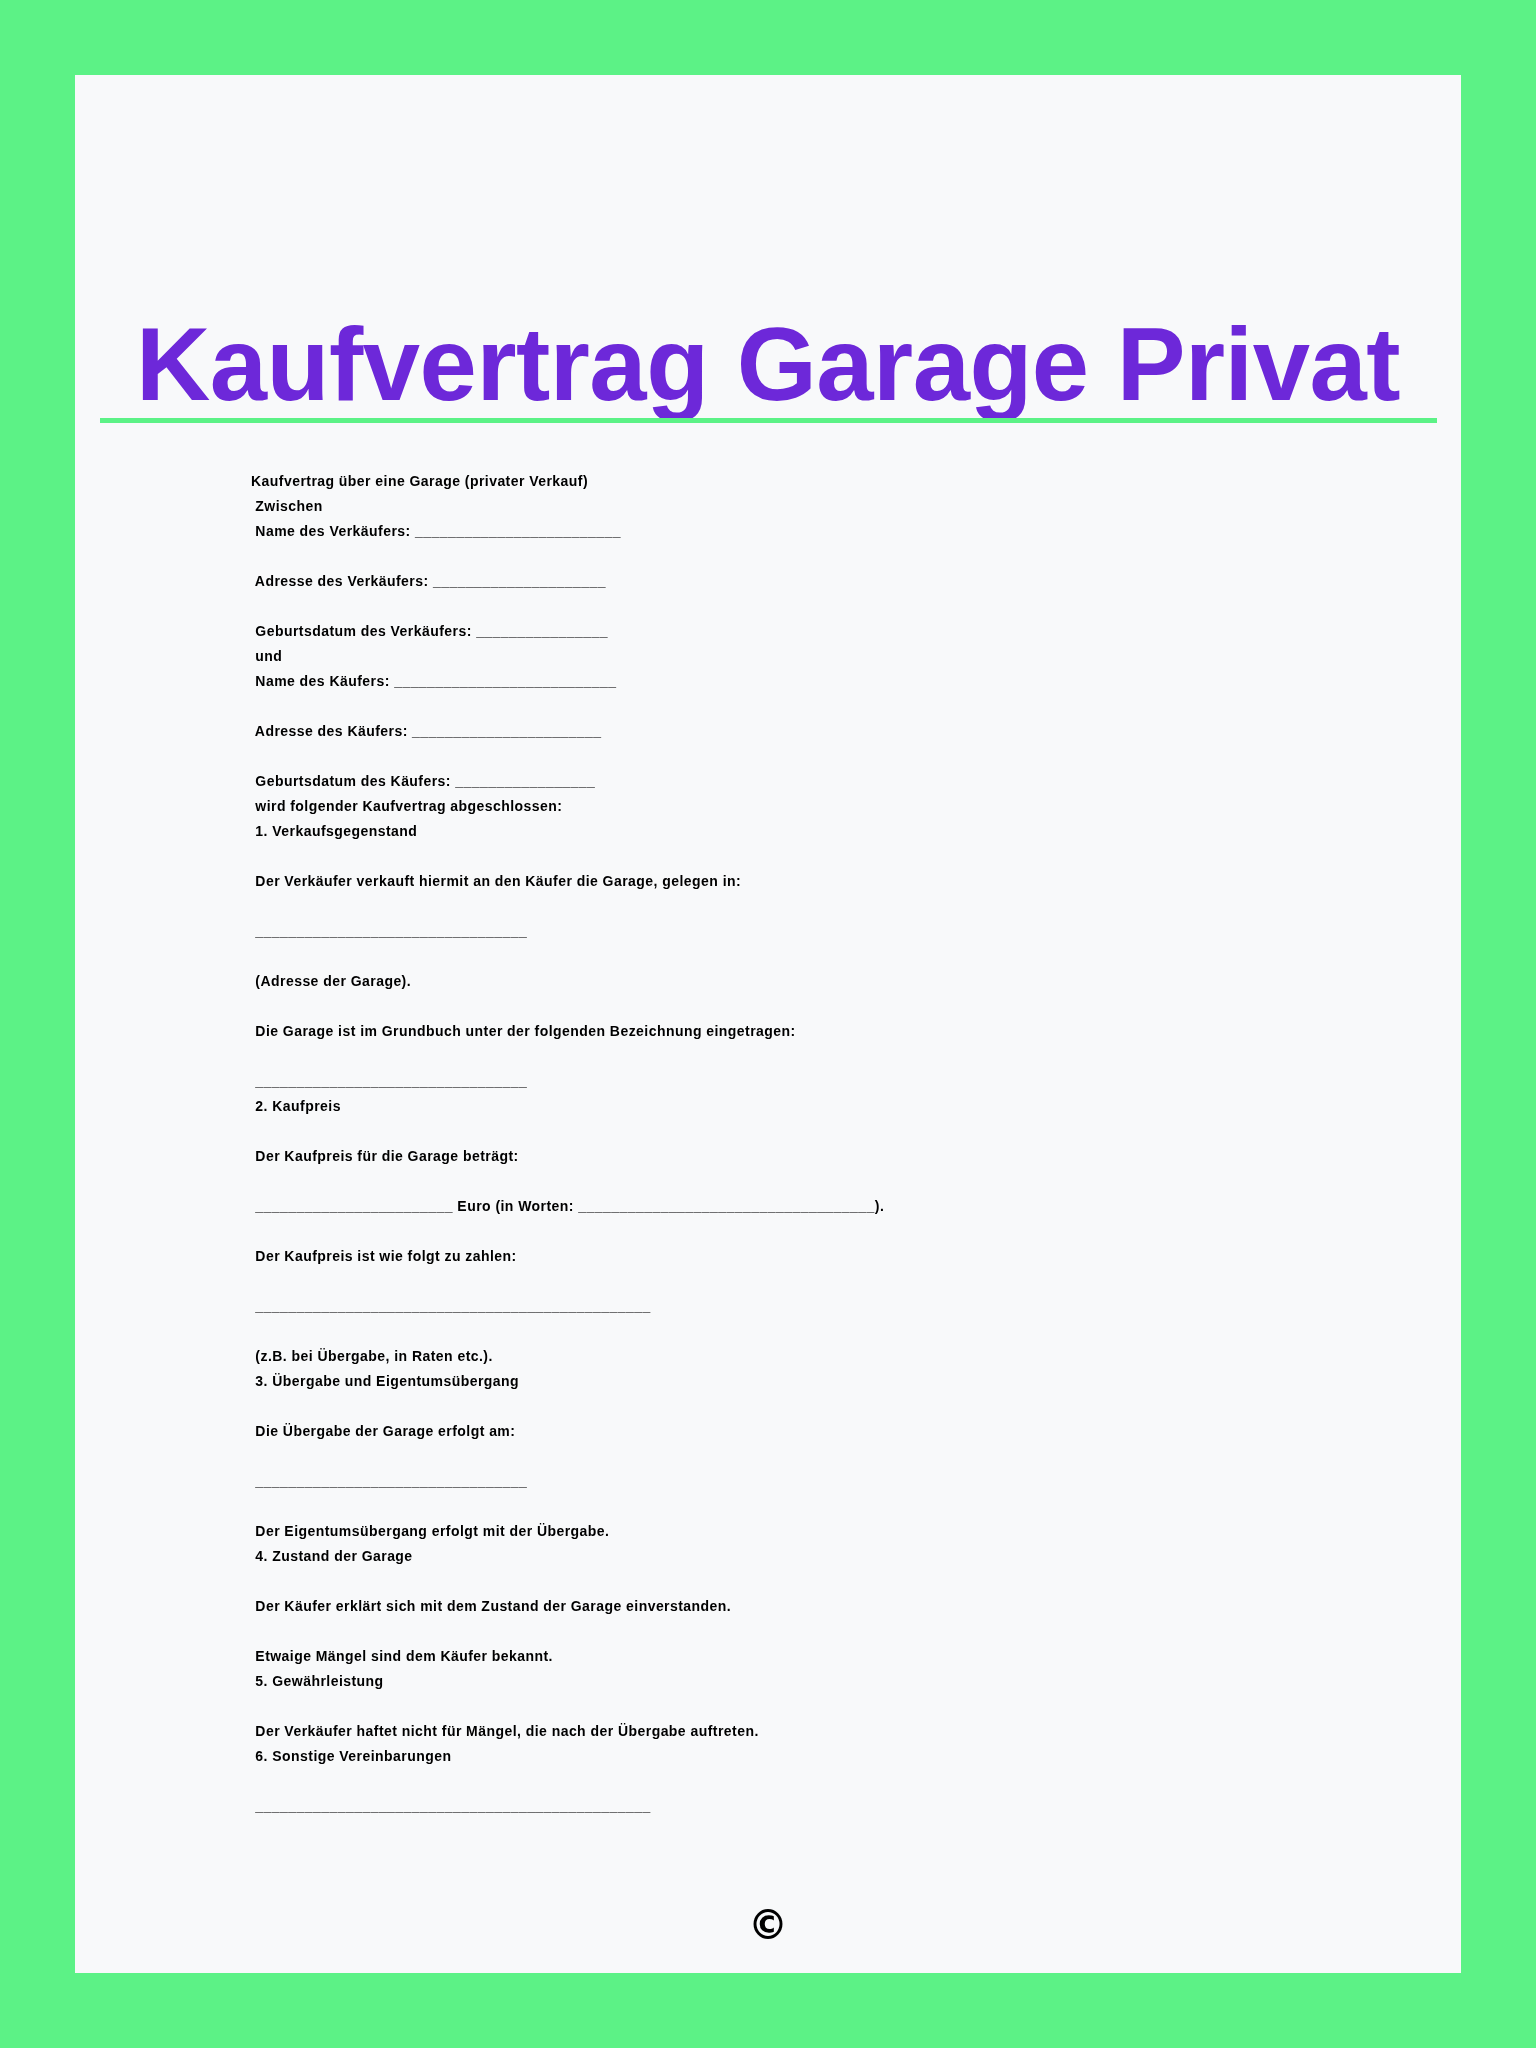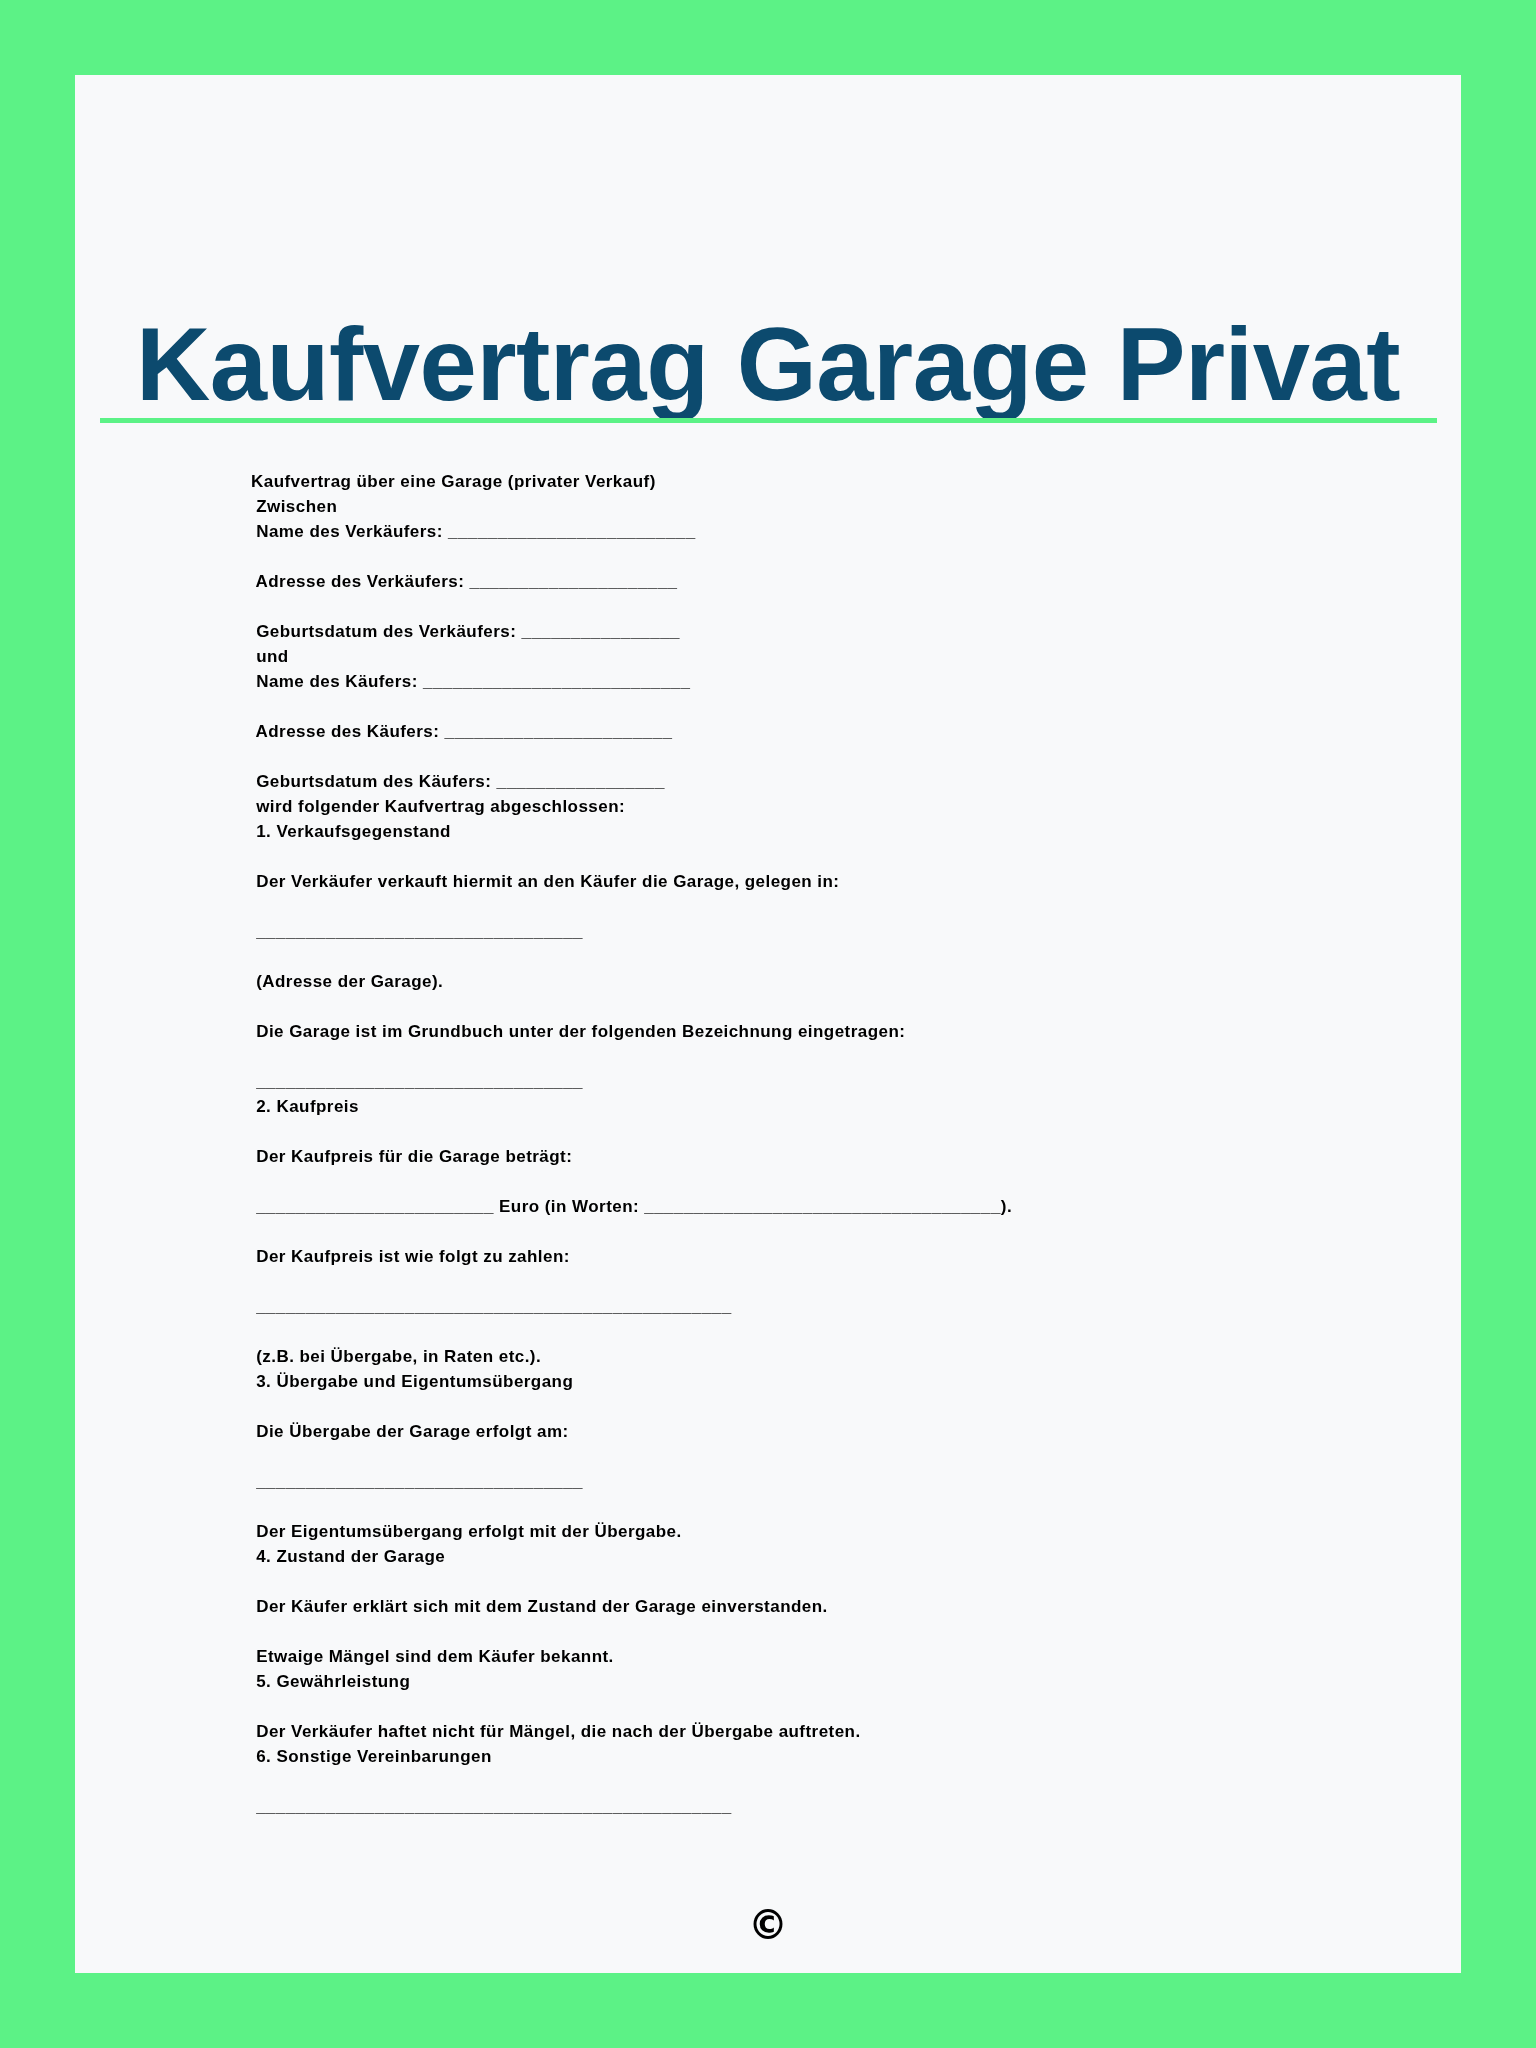--- a/index.html
+++ b/index.html
@@ -24,41 +24,41 @@
     .title {
       position: absolute;
       left: 0;
       top: 238px;
       width: 1386px;
       text-align: center;
       font-family: "Liberation Sans", sans-serif;
       font-weight: bold;
       font-size: 103px;
       line-height: 1;
-      color: #0c4a6e;
+      color: #6d28d9;
       letter-spacing: -0.5px;
       margin: 0;
     }
     .divider {
       position: absolute;
       left: 25px;
       top: 343px;
       width: 1337px;
       height: 5px;
       background: #5cf286;
       border: none;
       margin: 0;
     }
     .body-text {
       position: absolute;
       left: 176px;
       top: 394px;
       font-family: "Liberation Sans", sans-serif;
       font-weight: bold;
-      font-size: 17px;
+      font-size: 14px;
       line-height: 25px;
       letter-spacing: 0.45px;
       color: #000;
       white-space: pre;
       margin: 0;
     }
     .body-text .line {
       display: block;
       height: 25px;
     }

